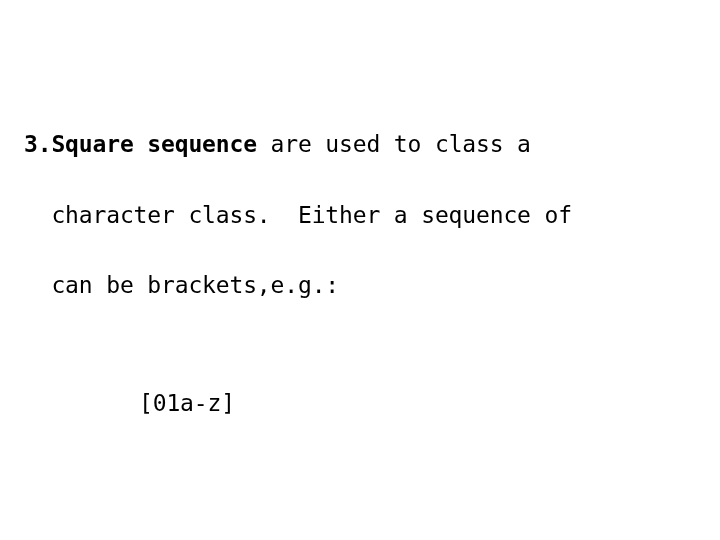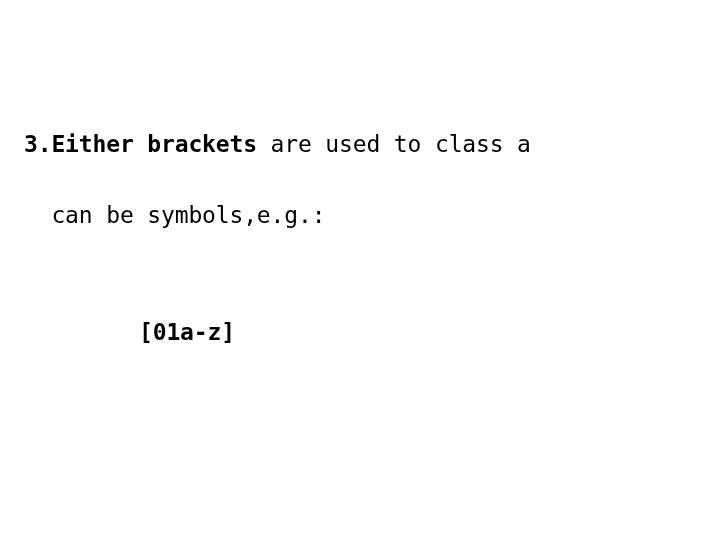--- a/index.html
+++ b/index.html
@@ -47,33 +47,34 @@
   }
 
   .spacer {
     display: block;
     height: 23.5px;
   }
 
   .code-line {
     display: block;
     white-space: pre;
-    font-weight: bold;
+    font-weight: normal;
     padding-left: 115px;
   }
 </style>
 </head>
 <body>
 
 <div id="slide">
   <div id="content">
 
     <div class="block">
-      <span class="line"><span class="b">3.</span><span class="b">Either brackets</span><span> are used to class a</span></span>
-      <span class="line">  <span>can be symbols,e.g.:</span></span>
+      <span class="line"><span class="b">3.</span><span class="b">Square sequence</span><span> are used to class a</span></span>
+      <span class="line">  <span>character class.  Either a sequence of</span></span>
+      <span class="line">  <span>can be brackets,e.g.:</span></span>
     </div>
 
     <div class="block">
       <span class="code-line">[01a-z]</span>
     </div>
 
     <span class="spacer"></span>
 
   </div>
 </div>

